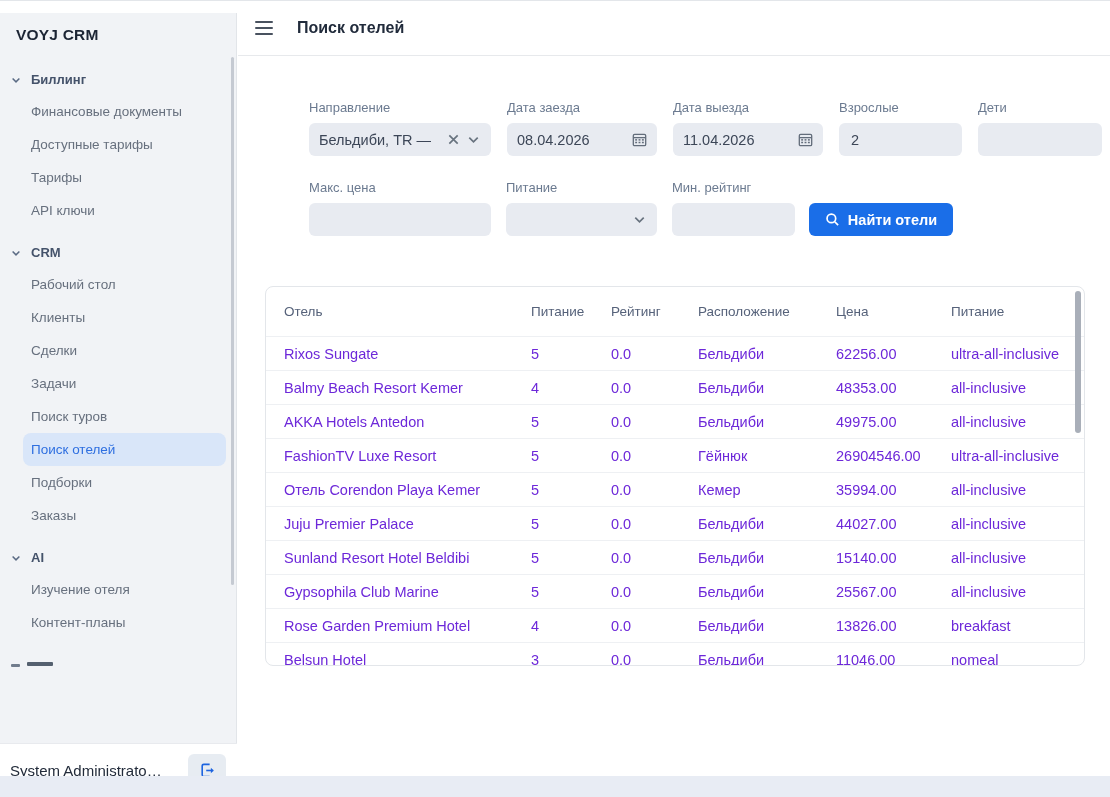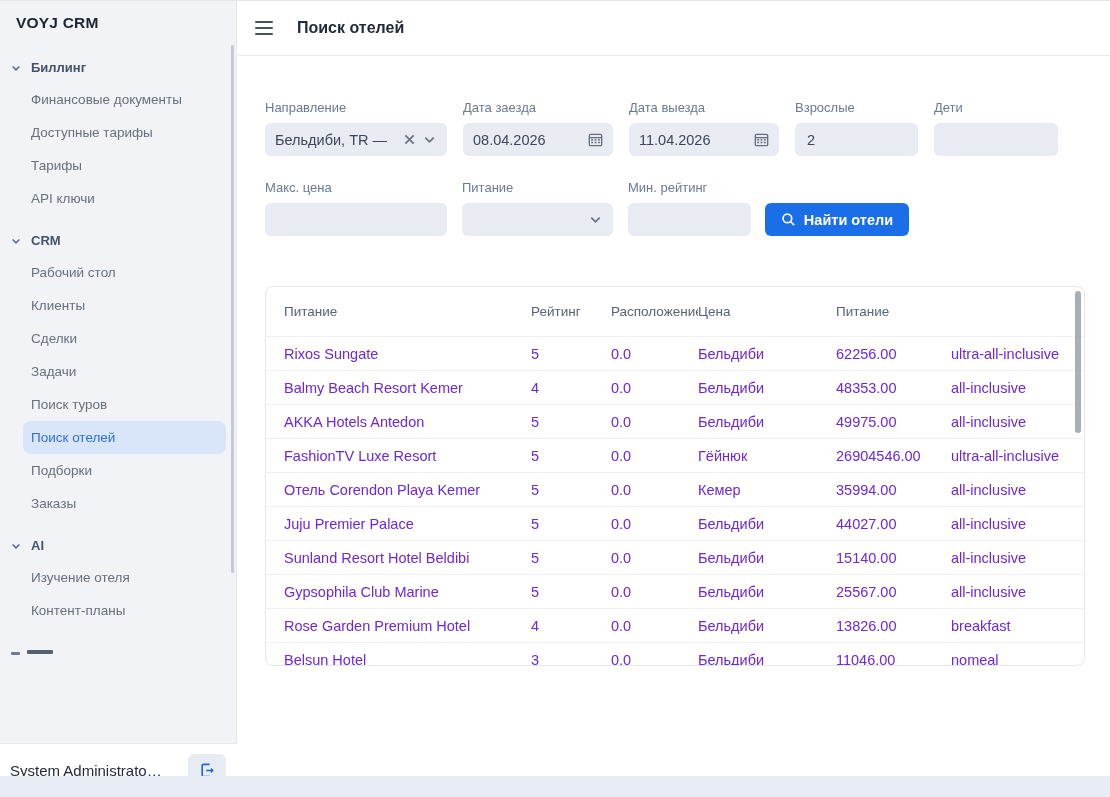--- a/index.html
+++ b/index.html
@@ -1,21 +1,21 @@
 <!DOCTYPE html>
 <html style="--accent: #1a6ee8; --active-bg: #d9e6f9; --active-fg: #2e6fe0;"><head>
 <meta charset="utf-8">
 <style>
   * { margin:0; padding:0; box-sizing:border-box; }
   html,body { width:1110px; height:797px; }
   body { font-family:"Liberation Sans","DejaVu Sans",sans-serif; background:#fff; overflow:hidden; }
   .app { position:relative; width:1110px; height:797px; border-top:1px solid #e3e6ea; }
 
   
-  .sidebar { position:absolute; left:0; top:0; width:237px; height:776px;
+  .sidebar { position:absolute; left:0; top:12px; width:237px; height:776px;
              background:#f1f3f6; border-right:1px solid #e2e5e9; overflow:hidden; }
   .brand { padding:13px 16px 6px 16px; font-size:15.5px; font-weight:bold; color:#1c2534; letter-spacing:.2px; }
   .nav { padding-top:8px; }
   .nav-section { display:flex; align-items:center; gap:9px; padding:8px 10px; margin-top:10px;
                  font-size:13px; font-weight:bold; color:#44526a; cursor:pointer; }
   .nav-section:first-child { margin-top:6px; }
   .nav-section svg { flex:0 0 auto; }
   .nav-item { margin:0 10px 0 23px; padding:8px 8px; font-size:13.5px; color:#67707e;
               border-radius:8px; cursor:pointer; line-height:17px; }
   .nav-item.active { background:var(--active-bg,#d9e6f9); color:var(--active-fg,#2e6fe0); }
@@ -31,21 +31,21 @@
   .logout-btn { width:38px; height:34px; background:#e7ecf2; border:none; border-radius:6px;
                 display:flex; align-items:center; justify-content:center; cursor:pointer; }
 
   
   .main { position:absolute; left:238px; top:0; width:872px; height:776px; background:#fff; }
   .topbar { height:55px; border-bottom:1px solid #e7e9ec; display:flex; align-items:center; padding-left:17px; gap:22px; }
   .hamburger { width:20px; display:flex; flex-direction:column; gap:3.5px; cursor:pointer; background:none; border:none; padding:0; }
   .hamburger i { display:block; height:2.2px; width:18px; background:#49525f; border-radius:1px; }
   .page-title { font-size:16px; font-weight:bold; color:#212b3b; }
 
-  .filters { padding:44px 0 0 27px; }
+  .filters { padding:44px 0 0 27px;margin-left:44px; }
   .frow { display:flex; align-items:flex-end; }
   .frow1 { gap:16px; }
   .frow2 { gap:15px; margin-top:24px; }
   .field { display:flex; flex-direction:column; }
   .flabel { font-size:13px; color:#6b7a90; margin-bottom:8px; }
   .control { height:33px; background:#e8ebf1; border-radius:6px; display:flex; align-items:center;
              padding:0 10px; font-size:14.5px; color:#3c4657; gap:6px; }
   .control .val { flex:1 1 auto; white-space:nowrap; overflow:hidden; }
   .control input { border:none; background:transparent; outline:none; width:100%; height:100%;
                    font:inherit; color:#3c4657; padding:0 2px; }
@@ -250,20 +250,21 @@
                 </svg>
             </span>
             <span>Найти отели</span>
           </button>
         </div>
       </div>
     </div>
 
     <div class="card">
       <div class="trow thead" id="table-head">
+          <div class="tcell">Отель</div>
           <div class="tcell">Питание</div>
           <div class="tcell">Рейтинг</div>
           <div class="tcell">Расположение</div>
           <div class="tcell">Цена</div>
           <div class="tcell">Питание</div>
         </div>
       <div class="tbody" id="table-body">
           <div class="trow">
             <div class="tcell">Rixos Sungate</div>
             <div class="tcell">5</div>

